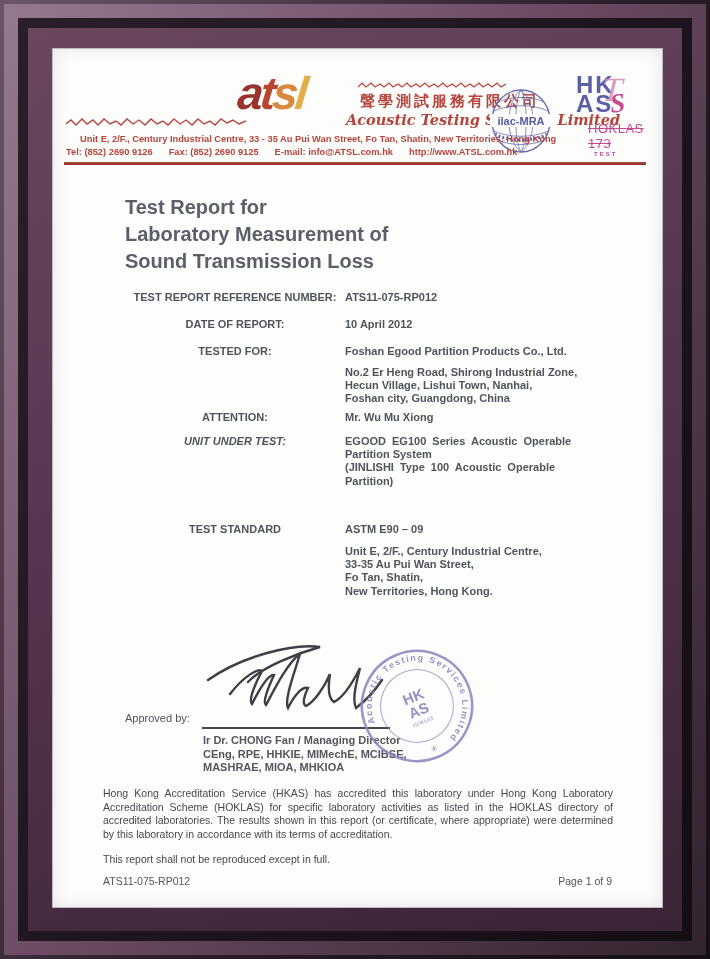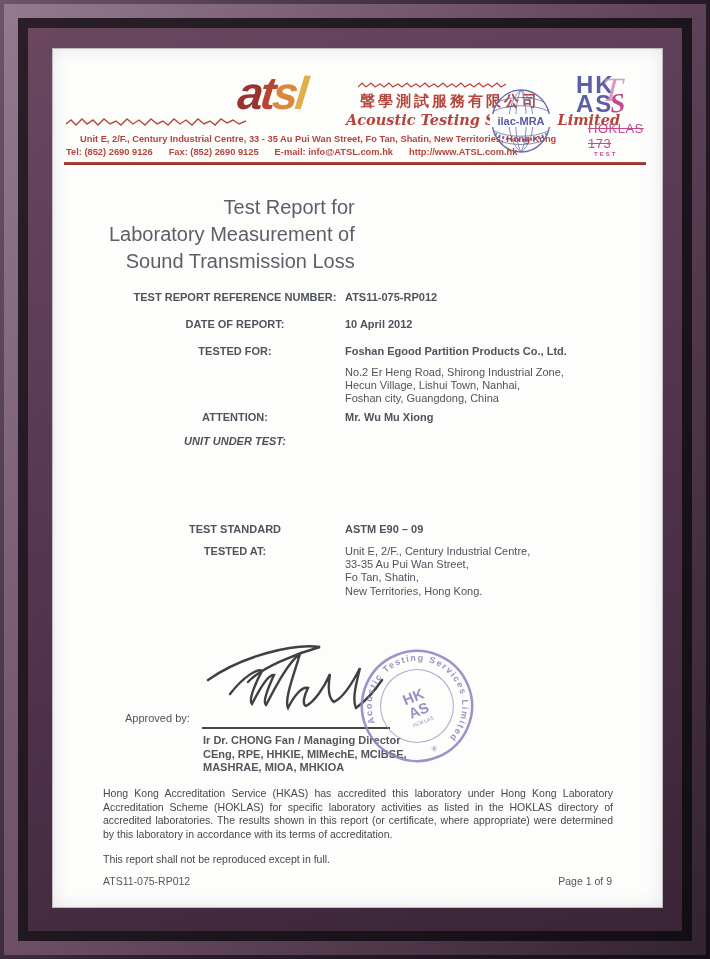--- a/index.html
+++ b/index.html
@@ -32,27 +32,27 @@
   .hkas-logo { left:524px; top:27px; width:74px; text-align:left; }
   .hkas-letters { font-weight:800; font-size:24px; line-height:19px; color:#5a5fa8; letter-spacing:2px; }
   .hkas-s { position:absolute; left:34px; top:13px; font-family:"Liberation Serif",serif; font-style:italic;
             font-size:27px; font-weight:bold; color:#c5498f; transform:rotate(-6deg); }
   .hkas-t { position:absolute; left:26px; top:-4px; font-family:"Liberation Serif",serif;
             font-size:34px; color:#d38bb6; transform:skewX(-14deg); opacity:.85; }
   .hoklas { margin-top:8px; font-size:13px; font-weight:normal; color:#c5498f; text-decoration:line-through; letter-spacing:.5px;margin-left:12px; }
   .hoklas-test { font-size:6px; font-weight:bold; color:#c5498f; letter-spacing:2px; margin-left:18px; }
 
   
-  .report-title { left:57px; top:146px; font-size:20px; font-weight:normal; color:#5a5f6a; line-height:27px;text-align:right; }
+  .report-title { left:73px; top:146px; font-size:20px; font-weight:bold; color:#5a5f6a; line-height:27px; }
 
   
   .row { left:73px; width:492px; display:flex; }
   .lbl { width:220px; font-size:11px; font-weight:bold; color:#4f545c; flex:none;text-align:center; }
   .val { font-size:11px; font-weight:bold; color:#4f545c; }
-  .val-lines { left:293px; font-size:11px; font-weight:normal; color:#4f545c; line-height:13.2px; width:268px; }
+  .val-lines { left:293px; font-size:11px; font-weight:bold; color:#4f545c; line-height:13.2px; width:268px; }
   .spread { word-spacing:3px; }
 
   
   .approved-by { left:73px; top:664px; font-size:11px; color:#4f545c; }
   .sig-svg { left:146px; top:592px; }
   .sig-line { left:150px; top:679px; width:188px; height:2px; background:#46464b; }
   .sig-name { left:151px; top:686px; font-size:11px; font-weight:600; color:#54565e; line-height:13.5px; }
   .stamp { left:306px; top:599px; width:118px; height:118px; transform:rotate(-22deg); opacity:.88; }
 
   
@@ -139,26 +139,29 @@
     <div>Hecun Village, Lishui Town, Nanhai,</div>
     <div>Foshan city, Guangdong, China</div>
   </div>
   <div class="abs row" style="top:363px;">
     <div class="lbl">ATTENTION:</div>
     <div class="val">Mr. Wu Mu Xiong</div>
   </div>
   <div class="abs row" style="top:387px;font-style:italic;">
     <div class="lbl">UNIT UNDER TEST:</div>
   </div>
+  <div class="abs val-lines" style="top:387px;">
+    <div class="spread">EGOOD EG100 Series Acoustic Operable</div>
+    <div>Partition System</div>
+    <div class="spread">(JINLISHI Type 100 Acoustic Operable</div>
+    <div>Partition)</div>
+  </div>
   <div class="abs row" style="top:475px;">
     <div class="lbl">TEST STANDARD</div>
     <div class="val">ASTM E90 – 09</div>
-  </div>
-  <div class="abs row" style="top:497px;">
-    <div class="lbl">TESTED AT:</div>
   </div>
   <div class="abs val-lines" style="top:497px;">
     <div>Unit E, 2/F., Century Industrial Centre,</div>
     <div>33-35 Au Pui Wan Street,</div>
     <div>Fo Tan, Shatin,</div>
     <div>New Territories, Hong Kong.</div>
   </div>
 
   <svg class="abs sig-svg" width="192" height="92" viewBox="0 0 192 92">
     <g fill="none" stroke="#3f4045" stroke-width="2.4" stroke-linecap="round">

